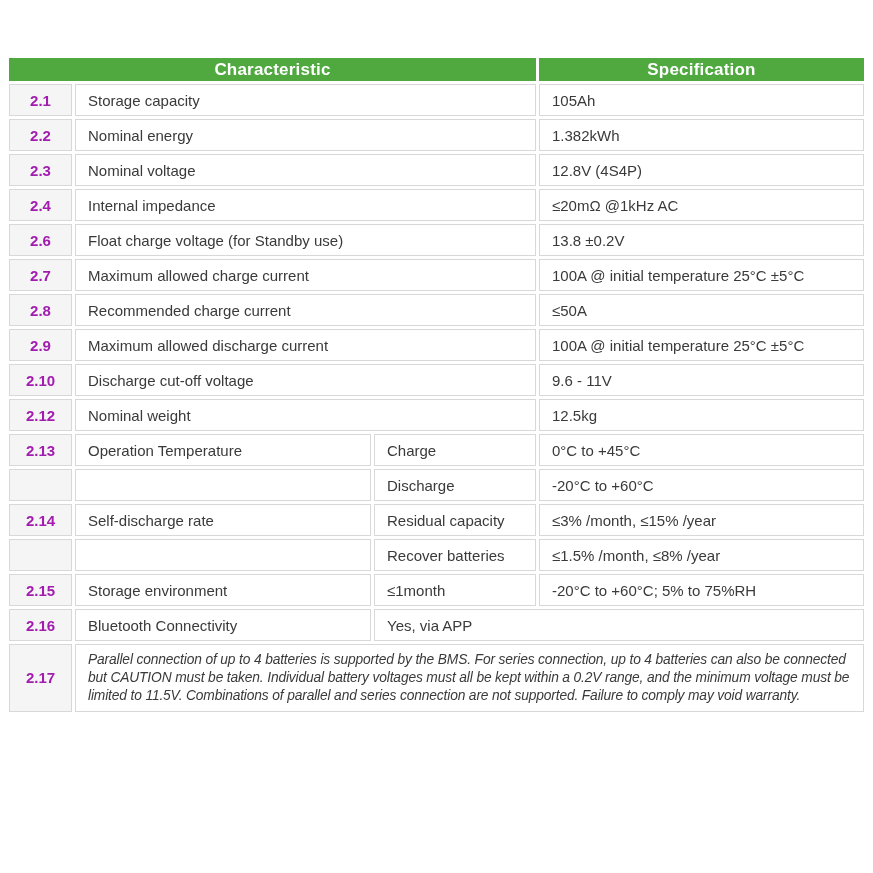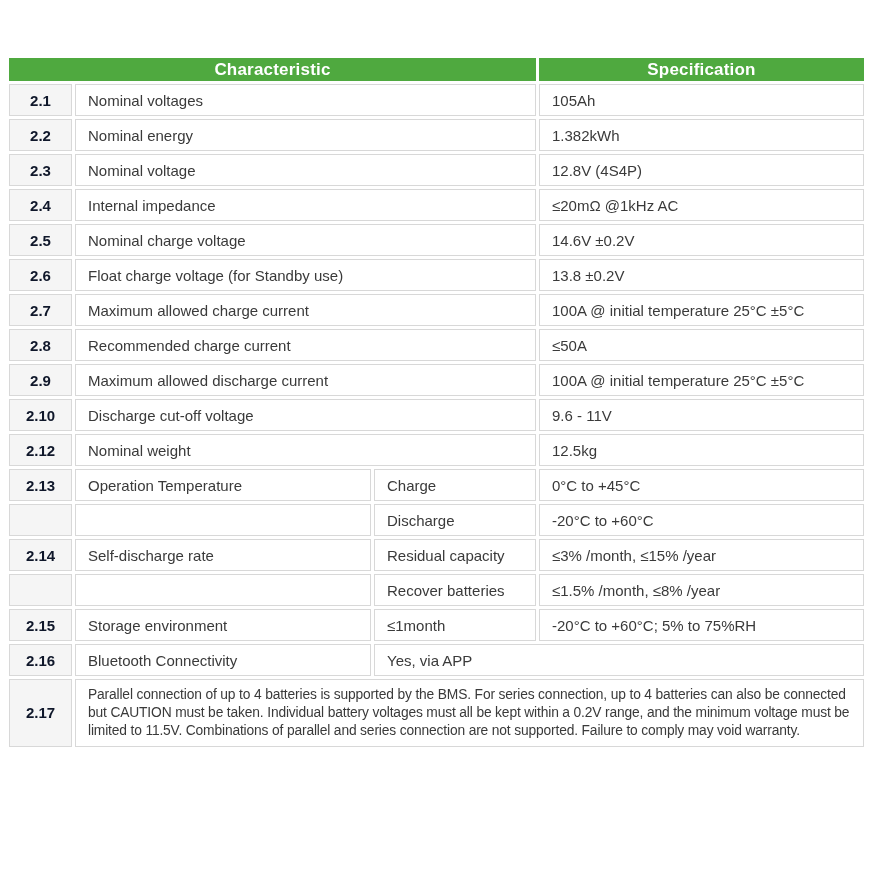--- a/index.html
+++ b/index.html
@@ -42,31 +42,32 @@
     font-size: 15px;
     color: var(--text-color, #3a3a3a);
     vertical-align: middle;
     overflow: hidden;
     white-space: nowrap;
   }
   table.spec td.num {
     background: var(--num-bg, #f5f5f5);
     text-align: center;
     font-weight: bold;
-    color: #0f172a;
+    color: #a21caf;
     padding: 1px 2px;
     margin-left: 17px;
   }
   table.spec td.para {
     font-size: 13.8px;
     line-height: 1.3;
     padding: 6px 12px;
     white-space: normal;
     letter-spacing: -0.15px;
     height: auto;
+    font-style: italic;
   }
 </style>
 </head>
 <body>
 
 <div class="table-wrap">
   <table class="spec">
     <colgroup>
       <col style="width:63px">
       <col style="width:296px">
@@ -75,42 +76,37 @@
     </colgroup>
     <thead>
       <tr>
         <th colspan="3">Characteristic</th>
         <th colspan="1">Specification</th>
       </tr>
     </thead>
     <tbody>
         <tr>
           <td class="num">2.1</td>
-          <td colspan="2" class="char">Nominal voltages</td>
+          <td colspan="2" class="char">Storage capacity</td>
           <td class="val">105Ah</td>
         </tr>
         <tr>
           <td class="num">2.2</td>
           <td colspan="2" class="char">Nominal energy</td>
           <td class="val">1.382kWh</td>
         </tr>
         <tr>
           <td class="num">2.3</td>
           <td colspan="2" class="char">Nominal voltage</td>
           <td class="val">12.8V (4S4P)</td>
         </tr>
         <tr>
           <td class="num">2.4</td>
           <td colspan="2" class="char">Internal impedance</td>
           <td class="val">≤20mΩ @1kHz AC</td>
-        </tr>
-        <tr>
-          <td class="num">2.5</td>
-          <td colspan="2" class="char">Nominal charge voltage</td>
-          <td class="val">14.6V ±0.2V</td>
         </tr>
         <tr>
           <td class="num">2.6</td>
           <td colspan="2" class="char">Float charge voltage (for Standby use)</td>
           <td class="val">13.8 ±0.2V</td>
         </tr>
         <tr>
           <td class="num">2.7</td>
           <td colspan="2" class="char">Maximum allowed charge current</td>
           <td class="val">100A @ initial temperature 25°C ±5°C</td>

